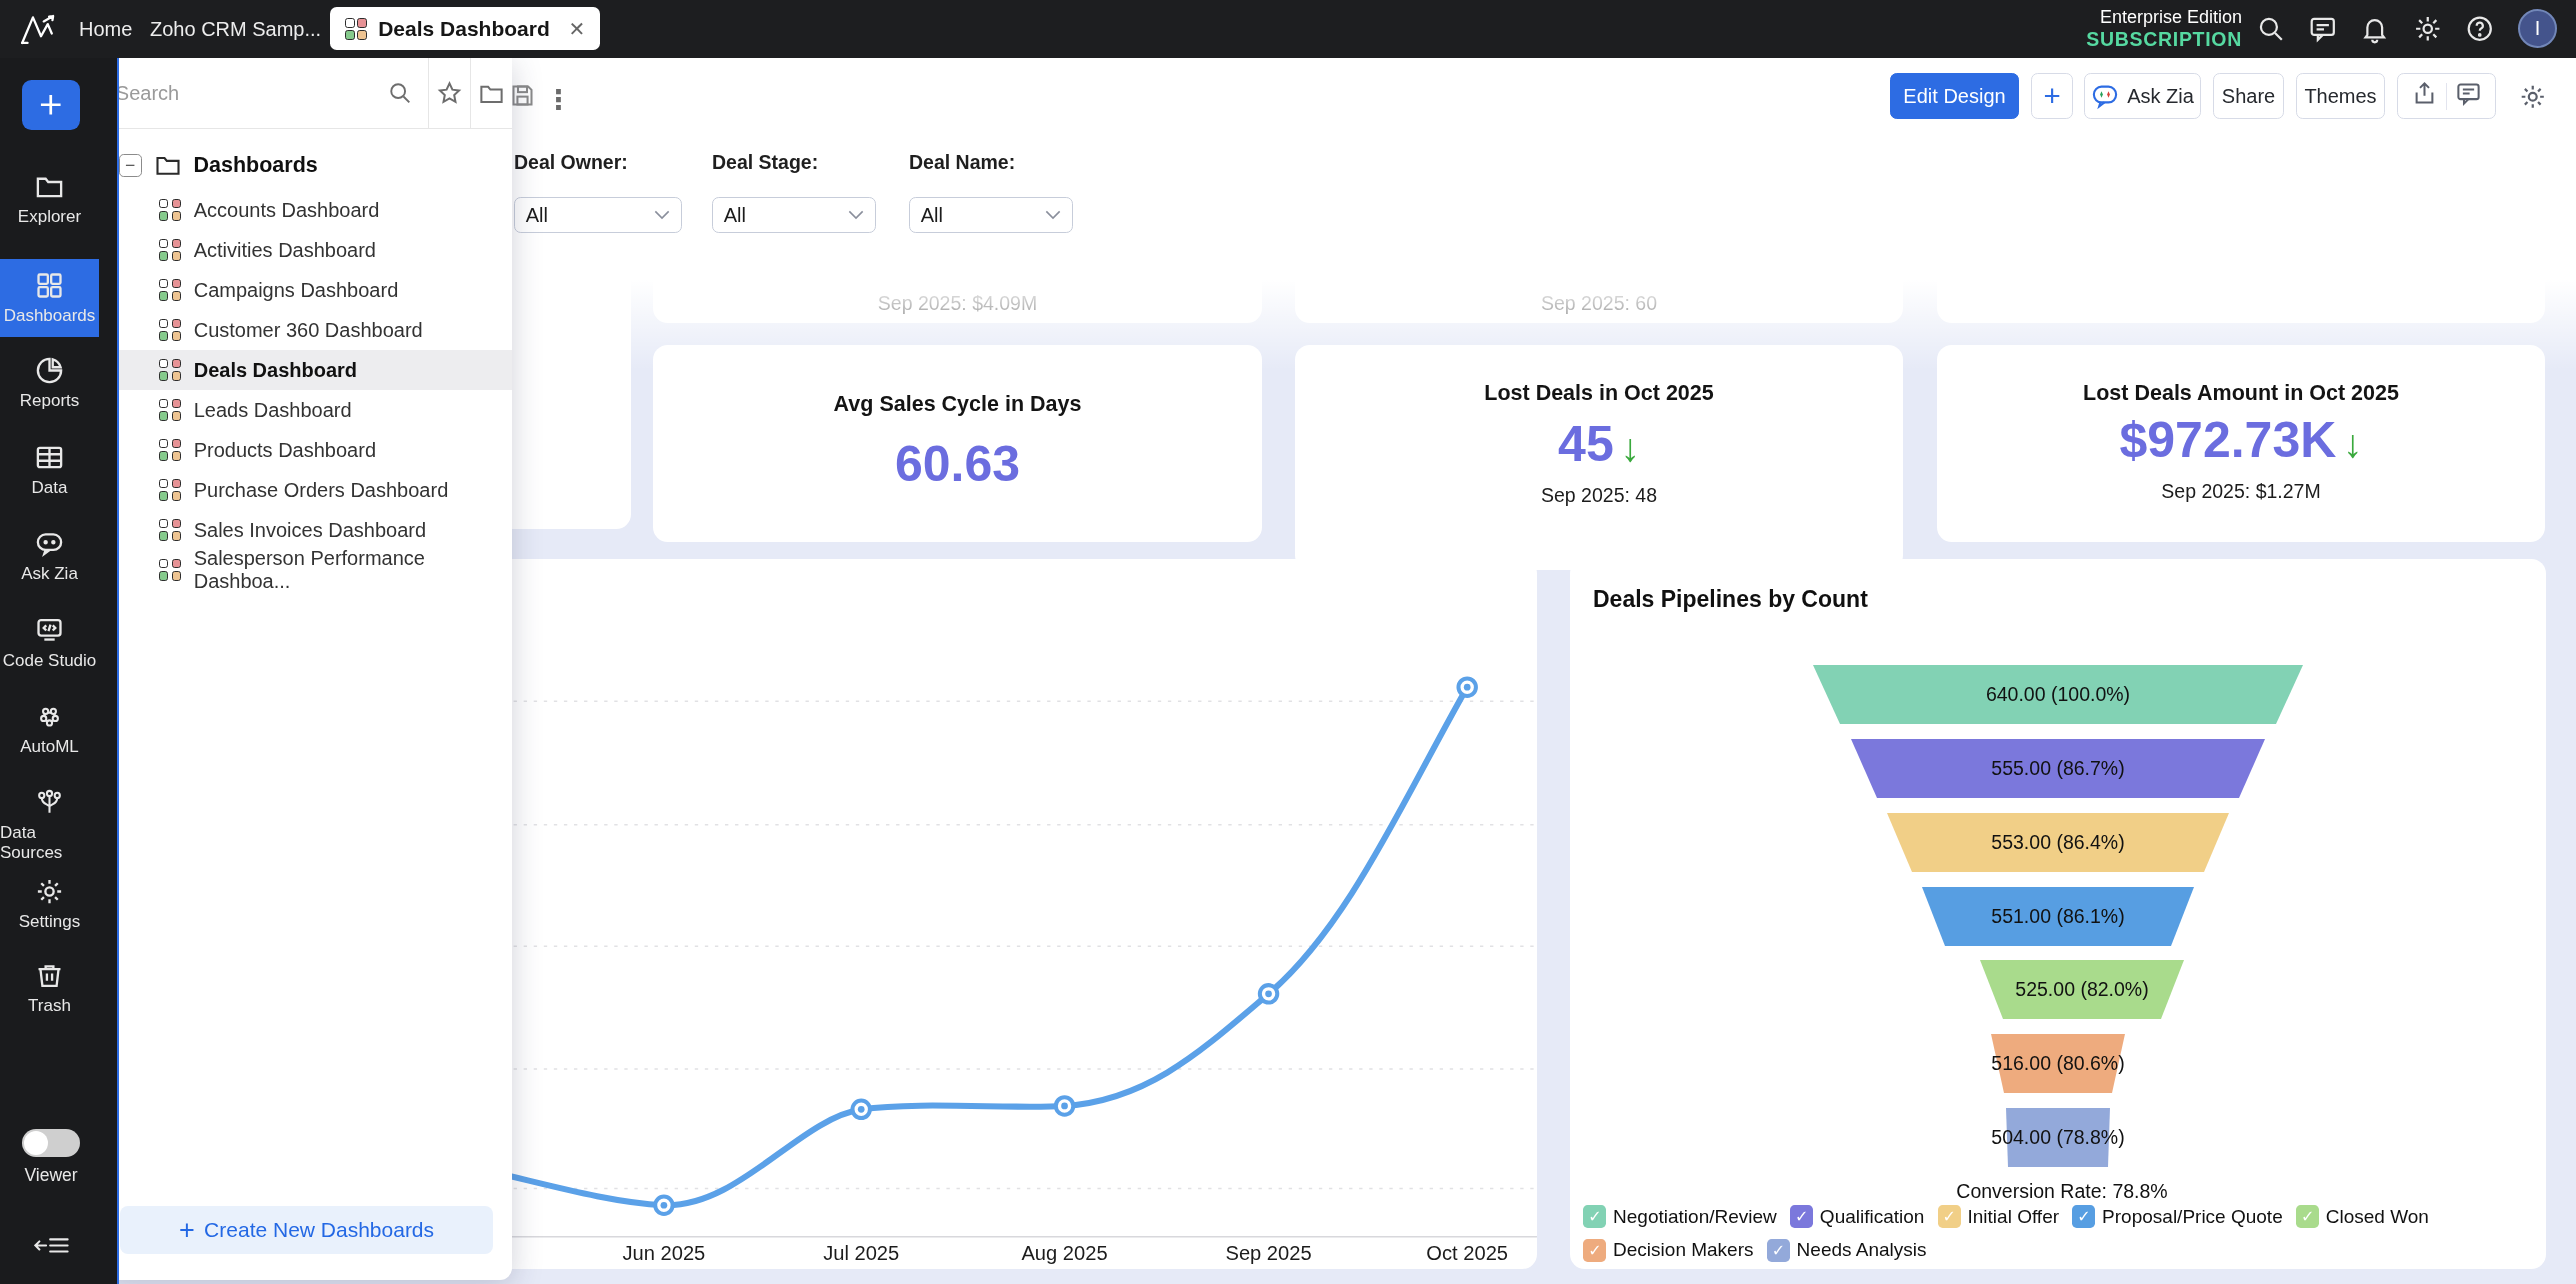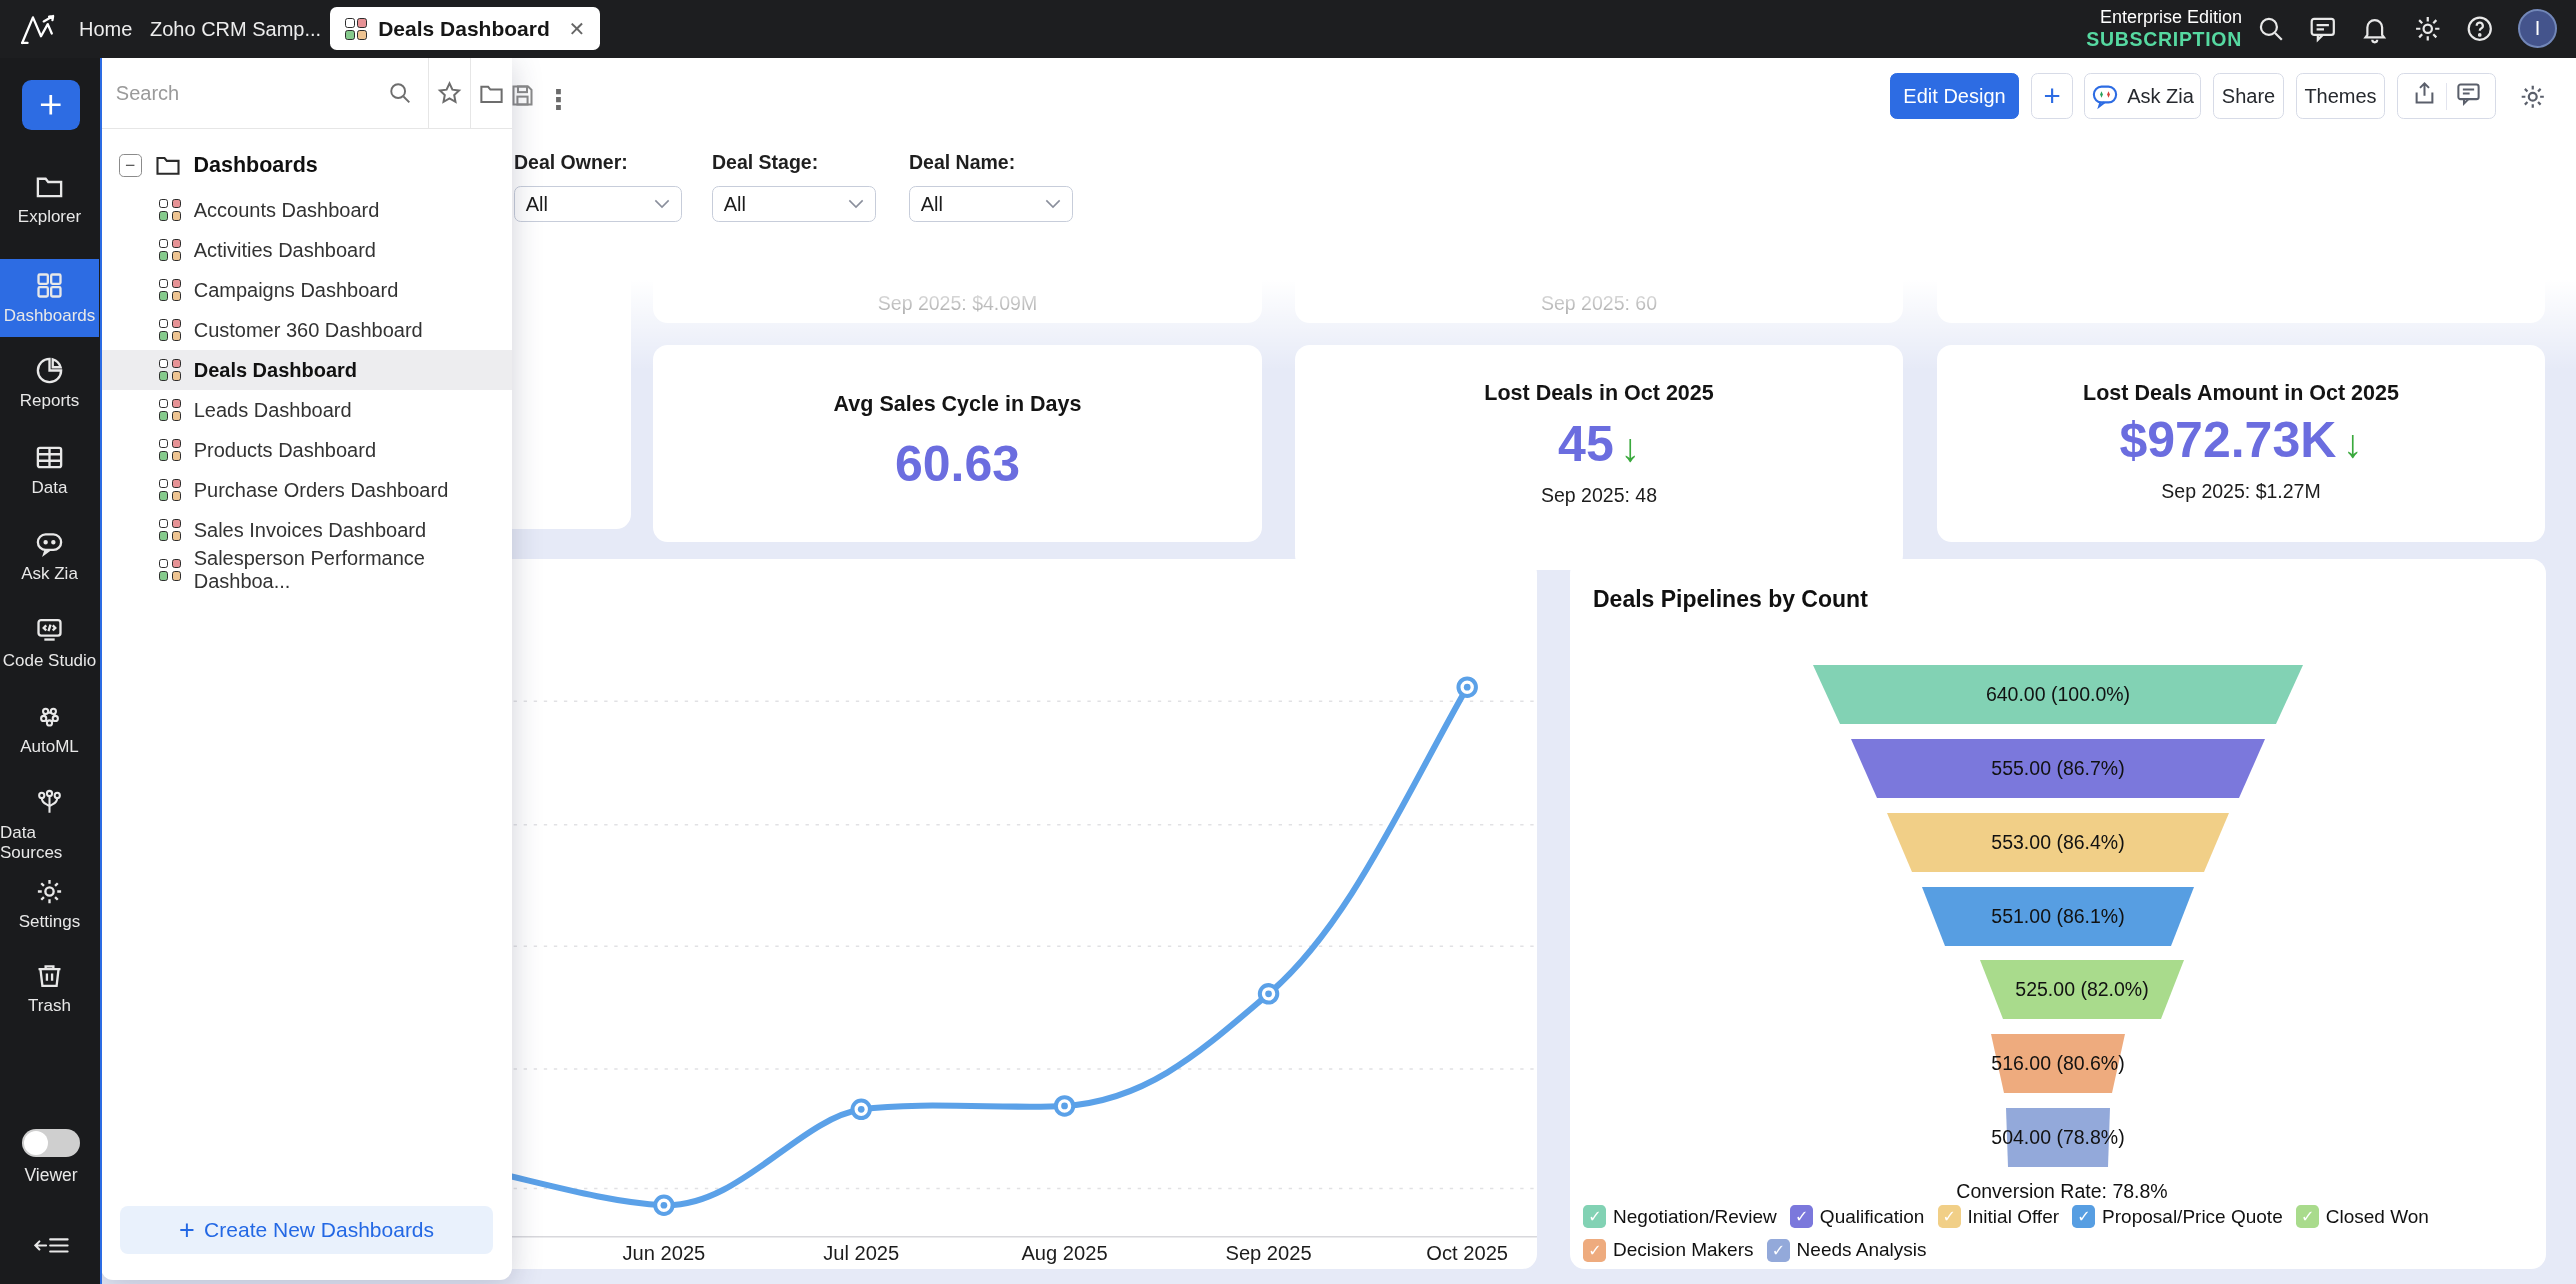--- a/index.html
+++ b/index.html
@@ -23,21 +23,21 @@
   #edition { position:absolute; right:334px; top:0; height:58px; display:flex; flex-direction:column; justify-content:center; align-items:flex-end; }
   #edition .l1 { color:#fff; font-size:18px; }
   #edition .l2 { color:#56d9a1; font-size:19.5px; font-weight:700; letter-spacing:0.7px; }
   .tb-icon { position:absolute; top:14px; width:29.5px; height:29.5px; color:#e8e8e8; }
   .tb-icon svg { width:29.5px; height:29.5px; }
   #avatar { position:absolute; right:19px; top:8.7px; width:39px; height:39px; border-radius:50%;
             background:#44548c; border:2.7px solid #7287b8; color:#fff; font-size:20px;
             display:flex; align-items:center; justify-content:center; }
 
   
-  #sidebar { position:absolute; left:0; top:58px; width:102px; height:1227px; background:#1a1b1d;
+  #sidebar { position:absolute; left:0; top:58px; width:119px; height:1227px; background:#1a1b1d;
              border-right:2.7px solid #2d6ce3; z-index:20; }
   .sb-item { position:absolute; left:0; width:99px; display:flex; flex-direction:column; align-items:center; gap:5.4px;
              color:#e8e8e8; font-size:17px; }
   .sb-item svg { width:31px; height:31px; }
   .sb-item.active { background:#2d6ce3; padding:10.7px 0; }
   #sb-plus { position:absolute; left:21.5px; top:21.5px; width:58px; height:50px; background:#2d6ce3; border-radius:9.4px;
              color:#fff; display:flex; align-items:center; justify-content:center; }
   #sb-plus svg { width:29.5px; height:29.5px; }
   #viewer-toggle { position:absolute; left:22px; top:1071px; width:58px; height:28px; border-radius:14px; background:#cfcfcf; }
   #viewer-toggle .knob { position:absolute; left:2px; top:2px; width:24px; height:24px; border-radius:50%; background:#ffffff; }
@@ -61,21 +61,21 @@
   .gbtn-icon svg { width:27px; height:27px; color:#5a5f6b; }
   #btn-gear { left:2404px; width:47px; border:none; }
   #kebab-main { position:absolute; left:440px; top:25.5px; color:#6a6a6a; font-size:27px; font-weight:700; letter-spacing:0; z-index:5;}
   #save-sliver { position:absolute; left:404px; top:24px; color:#8a8a8a; z-index:5; }
   #save-sliver svg{ width:27px; height:27px; }
 
   
   #filter-band { position:absolute; left:0; top:77px; width:2471px; height:235px; z-index:5;
     background:linear-gradient(to bottom, #ffffff 0px, #ffffff 145px, rgba(255,255,255,0) 235px); pointer-events:none; }
   .filter-group { position:absolute; top:16px; pointer-events:auto; }
-  .filter-label { font-size:19.5px; font-weight:700; color:#1f1f1f; margin-bottom:12px; }
+  .filter-label { font-size:19.5px; font-weight:700; color:#1f1f1f; margin-bottom:23px; }
   .filter-select { width:168px; height:36px; background:#fff; border:1.3px solid #c7cdda; border-radius:6.7px;
     display:flex; align-items:center; justify-content:space-between; padding:0 10.7px; font-size:20px; color:#1c1c1c; }
   .filter-select svg { width:16px; height:9.4px; color:#8a8f9c; }
 
   
   .card { position:absolute; background:#fff; border-radius:14.8px; }
   .kpi-title { text-align:center; font-size:21.5px; font-weight:700; color:#141414; }
   .kpi-value { text-align:center; font-size:50px; font-weight:700; color:#6b6ddf; white-space:nowrap; }
   .kpi-value .trend { font-size:39px; font-weight:400; margin-left:6.7px; }
   .trend.up, .trend.down { color:#3aa93d; }

